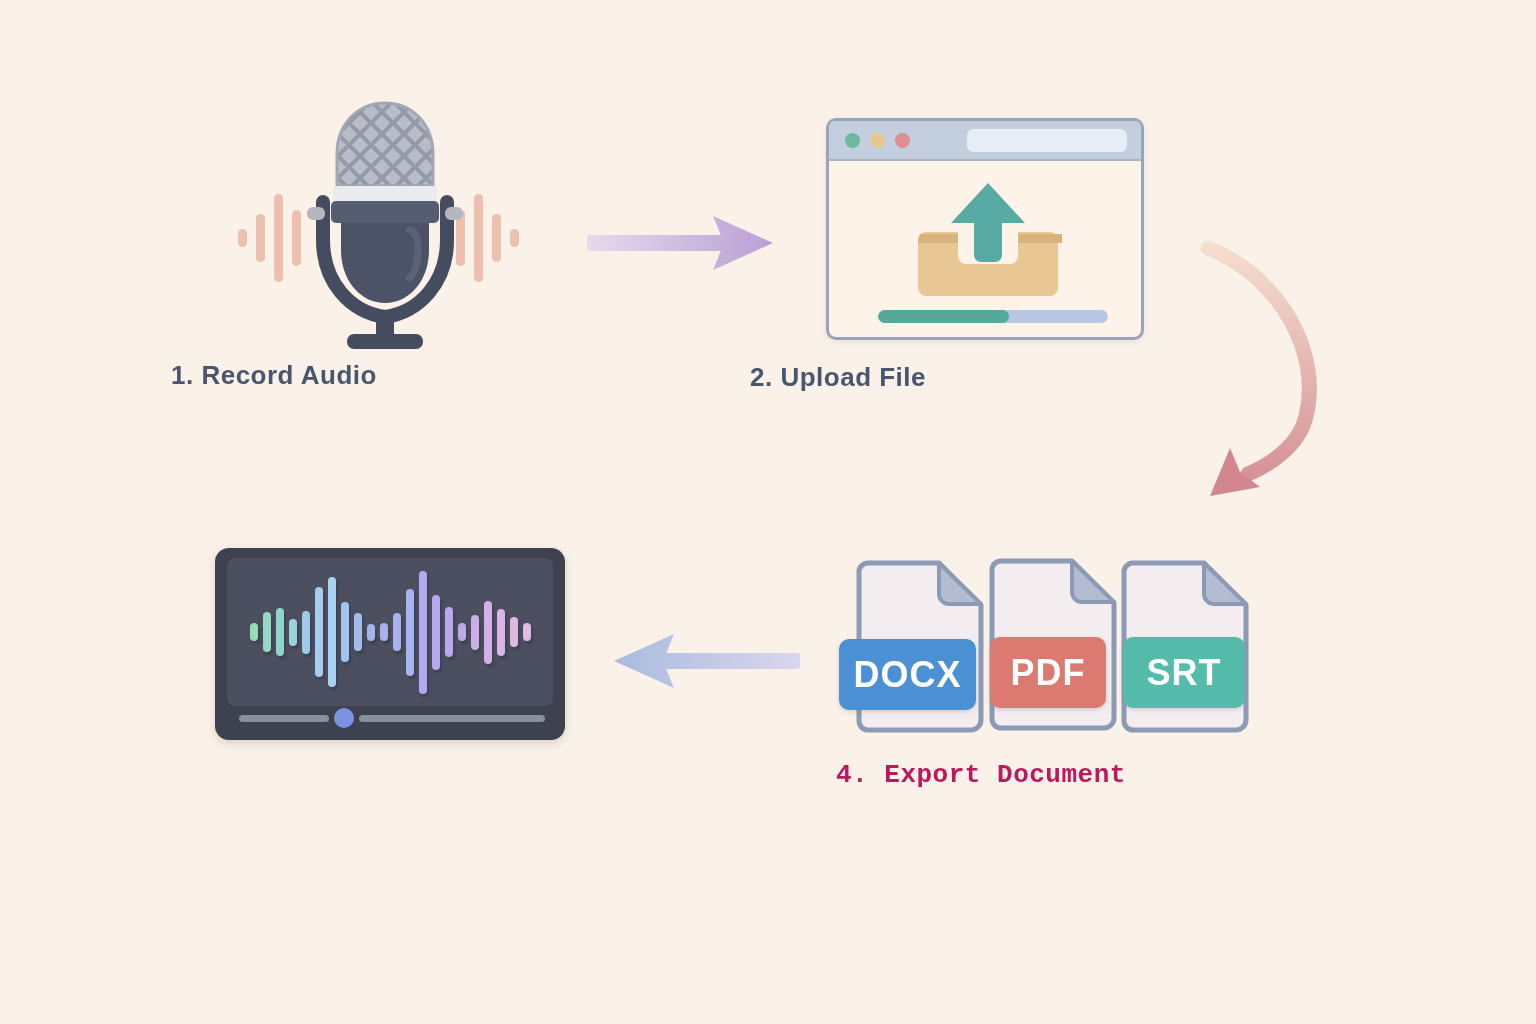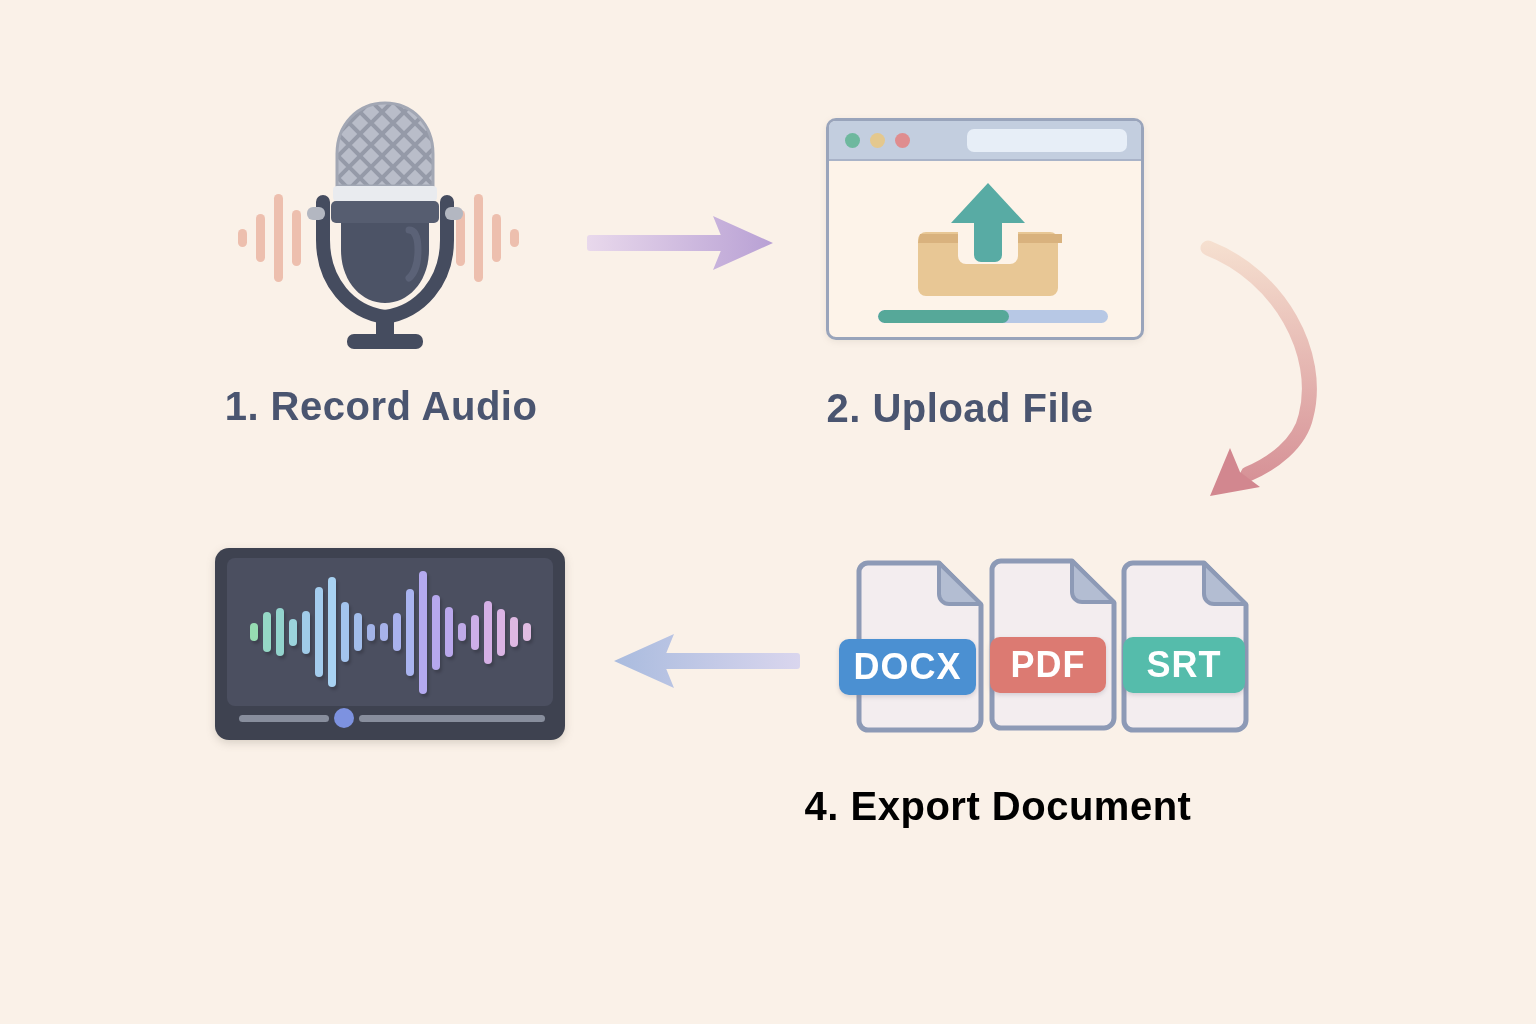--- a/index.html
+++ b/index.html
@@ -1,21 +1,21 @@
 <!DOCTYPE html>
 <html><head>
 <meta charset="utf-8">
 <style>
   html,body{margin:0;padding:0;}
   body{font-family:"Liberation Sans",sans-serif;}
   #canvas{position:relative;width:1536px;height:1024px;background:#faf1e8;overflow:hidden;}
   .abs{position:absolute;}
 
   
-  .step-label{position:absolute;width:420px;text-align:center;font-size:40px;font-weight:700;color:#4a5570;letter-spacing:.5px;margin-top:24px;}
+  .step-label{position:absolute;width:420px;font-size:26px;font-weight:700;color:#4a5570;letter-spacing:.5px;}
 
   
   .soundwave{position:absolute;height:100px;display:flex;align-items:center;gap:9px;}
   .soundwave .bar{width:9px;border-radius:5px;}
 
   
   .browser{position:absolute;left:826px;top:118px;width:312px;height:216px;background:#fdf3e9;border:3px solid #99a4bb;border-radius:10px;box-shadow:0 2px 6px rgba(150,140,130,.15);}
   .titlebar{position:relative;height:38px;background:#c3cedf;border-radius:6px 6px 0 0;border-bottom:2px solid #a9b3c8;display:flex;align-items:center;padding-left:16px;gap:10px;}
   .tl-dot{width:15px;height:15px;border-radius:50%;}
   .addressbar{position:absolute;right:14px;top:8px;width:160px;height:23px;border-radius:7px;background:#e7eef7;}
@@ -26,21 +26,21 @@
   .player{position:absolute;left:215px;top:548px;width:350px;height:192px;background:#3e4250;border-radius:14px;box-shadow:0 3px 8px rgba(120,110,100,.25);}
   .screen{position:absolute;left:12px;top:10px;width:326px;height:148px;background:#4b4f60;border-radius:8px;}
   .waveform{width:100%;height:100%;display:flex;align-items:center;justify-content:center;gap:5px;}
   .waveform .wbar{width:8px;border-radius:4px;box-shadow:2px 3px 3px rgba(0,0,0,.18);}
   .scrubber{position:absolute;left:24px;right:20px;bottom:10px;height:24px;display:flex;align-items:center;}
   .scrub-line{height:7px;border-radius:4px;background:#888e9d;}
   .scrub-dot{width:20px;height:20px;border-radius:50%;margin:0 5px;flex:none;}
 
   
   .file{position:absolute;width:132px;height:177px;}
-  .badge{position:absolute;height:56px;border-radius:10px;display:flex;align-items:center;justify-content:center;
+  .badge{position:absolute;height:71px;border-radius:10px;display:flex;align-items:center;justify-content:center;
          color:#fff;font-size:36px;font-weight:700;letter-spacing:1px;box-shadow:0 2px 4px rgba(120,110,130,.25);z-index:9;}
 </style>
 </head>
 <body>
 
 <div id="canvas" style="background: rgb(250, 241, 232);">
 
   <div class="soundwave" style="left:238px;top:188px;">
       <div class="bar" style="height: 18px; background: rgb(237, 191, 174);"></div>
       <div class="bar" style="height: 48px; background: rgb(237, 191, 174);"></div>
@@ -185,15 +185,15 @@
   <div class="badge" style="left: 839px; top: 639px; width: 137px; background: rgb(75, 144, 210);">
     <span>DOCX</span>
   </div>
   <div class="badge" style="left: 1123px; top: 637px; width: 122px; background: rgb(85, 188, 171);">
     <span>SRT</span>
   </div>
   <div class="badge" style="left: 990px; top: 637px; width: 116px; background: rgb(220, 122, 114);">
     <span>PDF</span>
   </div>
 
-  <div class="step-label" style="left: 788px; top: 760px; color: #000000;">4. Export Document</div>
+  <div class="step-label" style="left: 836px; top: 760px; color: #be185d; font-family: Liberation Mono, monospace;">4. Export Document</div>
 
 </div>
 
 </body></html>

